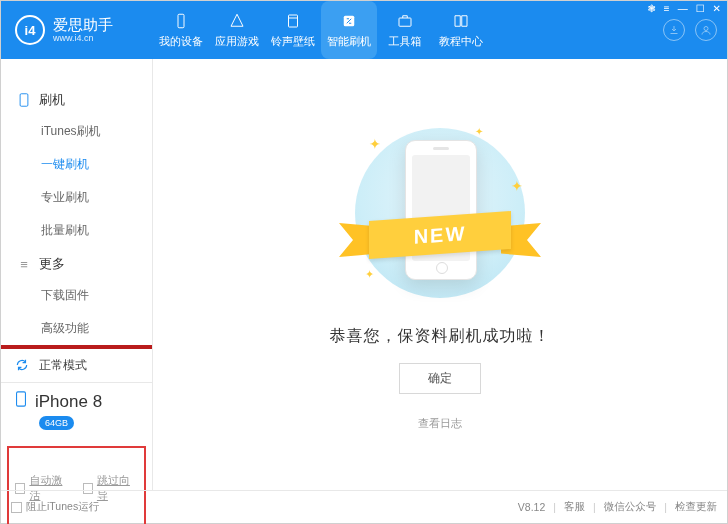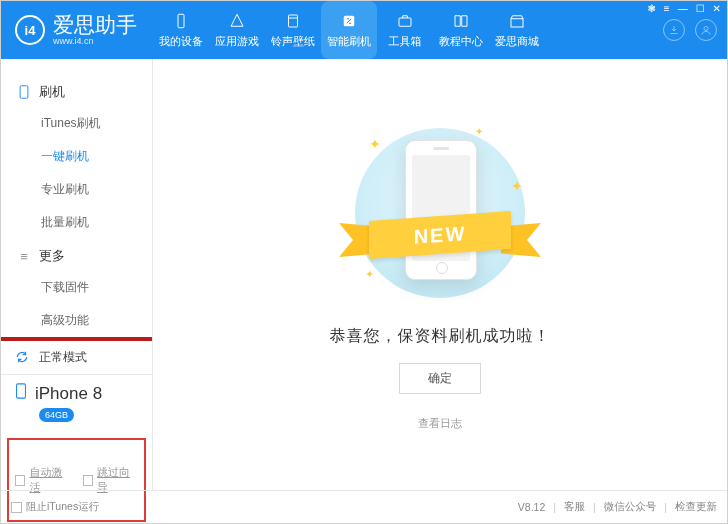--- a/index.html
+++ b/index.html
@@ -4,35 +4,35 @@
 <style>
   * { box-sizing: border-box; margin: 0; padding: 0; font-family: "Microsoft YaHei", sans-serif; }
   body { width: 728px; height: 524px; overflow: hidden; background: #fff; }
   .container { width: 100%; height: 100%; display: flex; flex-direction: column; border: 1px solid #d0d0d0; }
 
   
   .header { height: 58px; background: #1b8bef; display: flex; align-items: stretch; color: #fff; }
   .logo-block { width: 152px; display: flex; align-items: center; padding-left: 14px; }
   .logo-circle { width: 30px; height: 30px; border: 2px solid #fff; border-radius: 50%; display: flex; align-items: center; justify-content: center; font-weight: bold; font-size: 13px; margin-right: 8px; }
   .logo-text { display: flex; flex-direction: column; line-height: 1; }
-  .logo-text .cn { font-size: 21px; font-weight: 500; text-align: center; }
+  .logo-text .cn { font-size: 15px; font-weight: 500; text-align: center; }
   .logo-text .en { font-size: 9px; margin-top: 2px; opacity: .85; }
   .tabs { display: flex; flex: 1; }
   .tab { width: 56px; display: flex; flex-direction: column; align-items: center; justify-content: center; font-size: 11px; cursor: pointer; }
   .tab.active { background: #3b9ff2; border-radius: 8px; }
   .tab .ticon { width: 20px; height: 18px; margin-bottom: 4px; display: flex; align-items: center; justify-content: center; }
   .tab svg { width: 18px; height: 18px; fill: none; stroke: #fff; stroke-width: 1.3; }
   .header-right { width: 100px; display: flex; align-items: center; justify-content: flex-end; padding-right: 10px; gap: 10px; position: relative; }
   .win-controls { position: absolute; top: 2px; right: 6px; display: flex; gap: 8px; font-size: 10px; }
   .hr-icon { width: 22px; height: 22px; border: 1.5px solid #8ac4f6; border-radius: 50%; display: flex; align-items: center; justify-content: center; color: #8ac4f6; }
 
   
   .body { flex: 1; display: flex; min-height: 0; }
   .sidebar { width: 152px; border-right: 1px solid #e8e8e8; display: flex; flex-direction: column; }
-  .sb-scroll { flex: 1; padding-top: 16px; }
+  .sb-scroll { flex: 1; padding-top: 24px; }
   .sb-group { padding: 8px 16px 6px; display: flex; align-items: center; gap: 8px; font-size: 13px; color: #333; }
   .sb-group .gicon { width: 14px; height: 14px; display: inline-flex; align-items: center; justify-content: center; color: #1b8bef; }
   .sb-item { padding: 8px 16px 8px 40px; font-size: 12px; color: #666; cursor: pointer; }
   .sb-item.active { color: #1b8bef; }
   .sb-status { border-top: 4px solid #b91c1c; padding: 8px 14px; display: flex; align-items: center; gap: 8px; font-size: 12px; color: #444; }
   .sb-status .sicon { width: 16px; height: 16px; color: #1b8bef; }
   .sb-device { border-top: 1px solid #e8e8e8; padding: 8px 14px 10px; }
   .sb-dev-row { display: flex; align-items: center; gap: 8px; font-size: 17px; color: #333; font-weight: 500; }
   .badge { display: inline-block; background: #1b8bef; color: #fff; font-size: 9px; padding: 2px 6px; border-radius: 8px; margin-top: 4px; margin-left: 24px; }
   .opts-box { border: 2px solid #e03a3a; margin: 6px 6px 0; padding: 25px 6px; display: flex; gap: 12px; font-size: 11px; color: #999; text-decoration: underline; }
@@ -121,29 +121,20 @@
           </span>
         <span>工具箱</span>
       </div>
       <div class="tab">
         <span class="ticon">
             <svg viewBox="0 0 24 24">
               <path d="M4 5 h7 v14 H4z M13 5 h7 v14 h-7z"></path>
             </svg>
           </span>
         <span>教程中心</span>
-      </div>
-      <div class="tab">
-        <span class="ticon">
-            <svg viewBox="0 0 24 24">
-              <rect x="4" y="9" width="16" height="11"></rect>
-              <path d="M4 9 l2 -4 h12 l2 4"></path>
-            </svg>
-          </span>
-        <span>爱思商城</span>
       </div>
     </div>
     <div class="header-right">
       <div class="win-controls">
         <span>❃</span>
         <span>≡</span>
         <span>—</span>
         <span>☐</span>
         <span>✕</span>
       </div>

